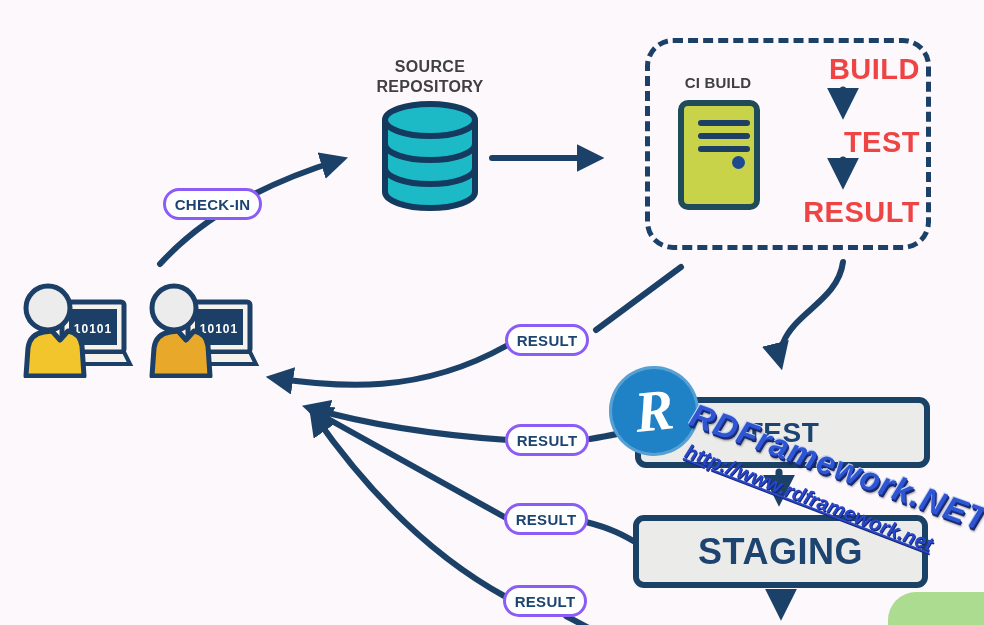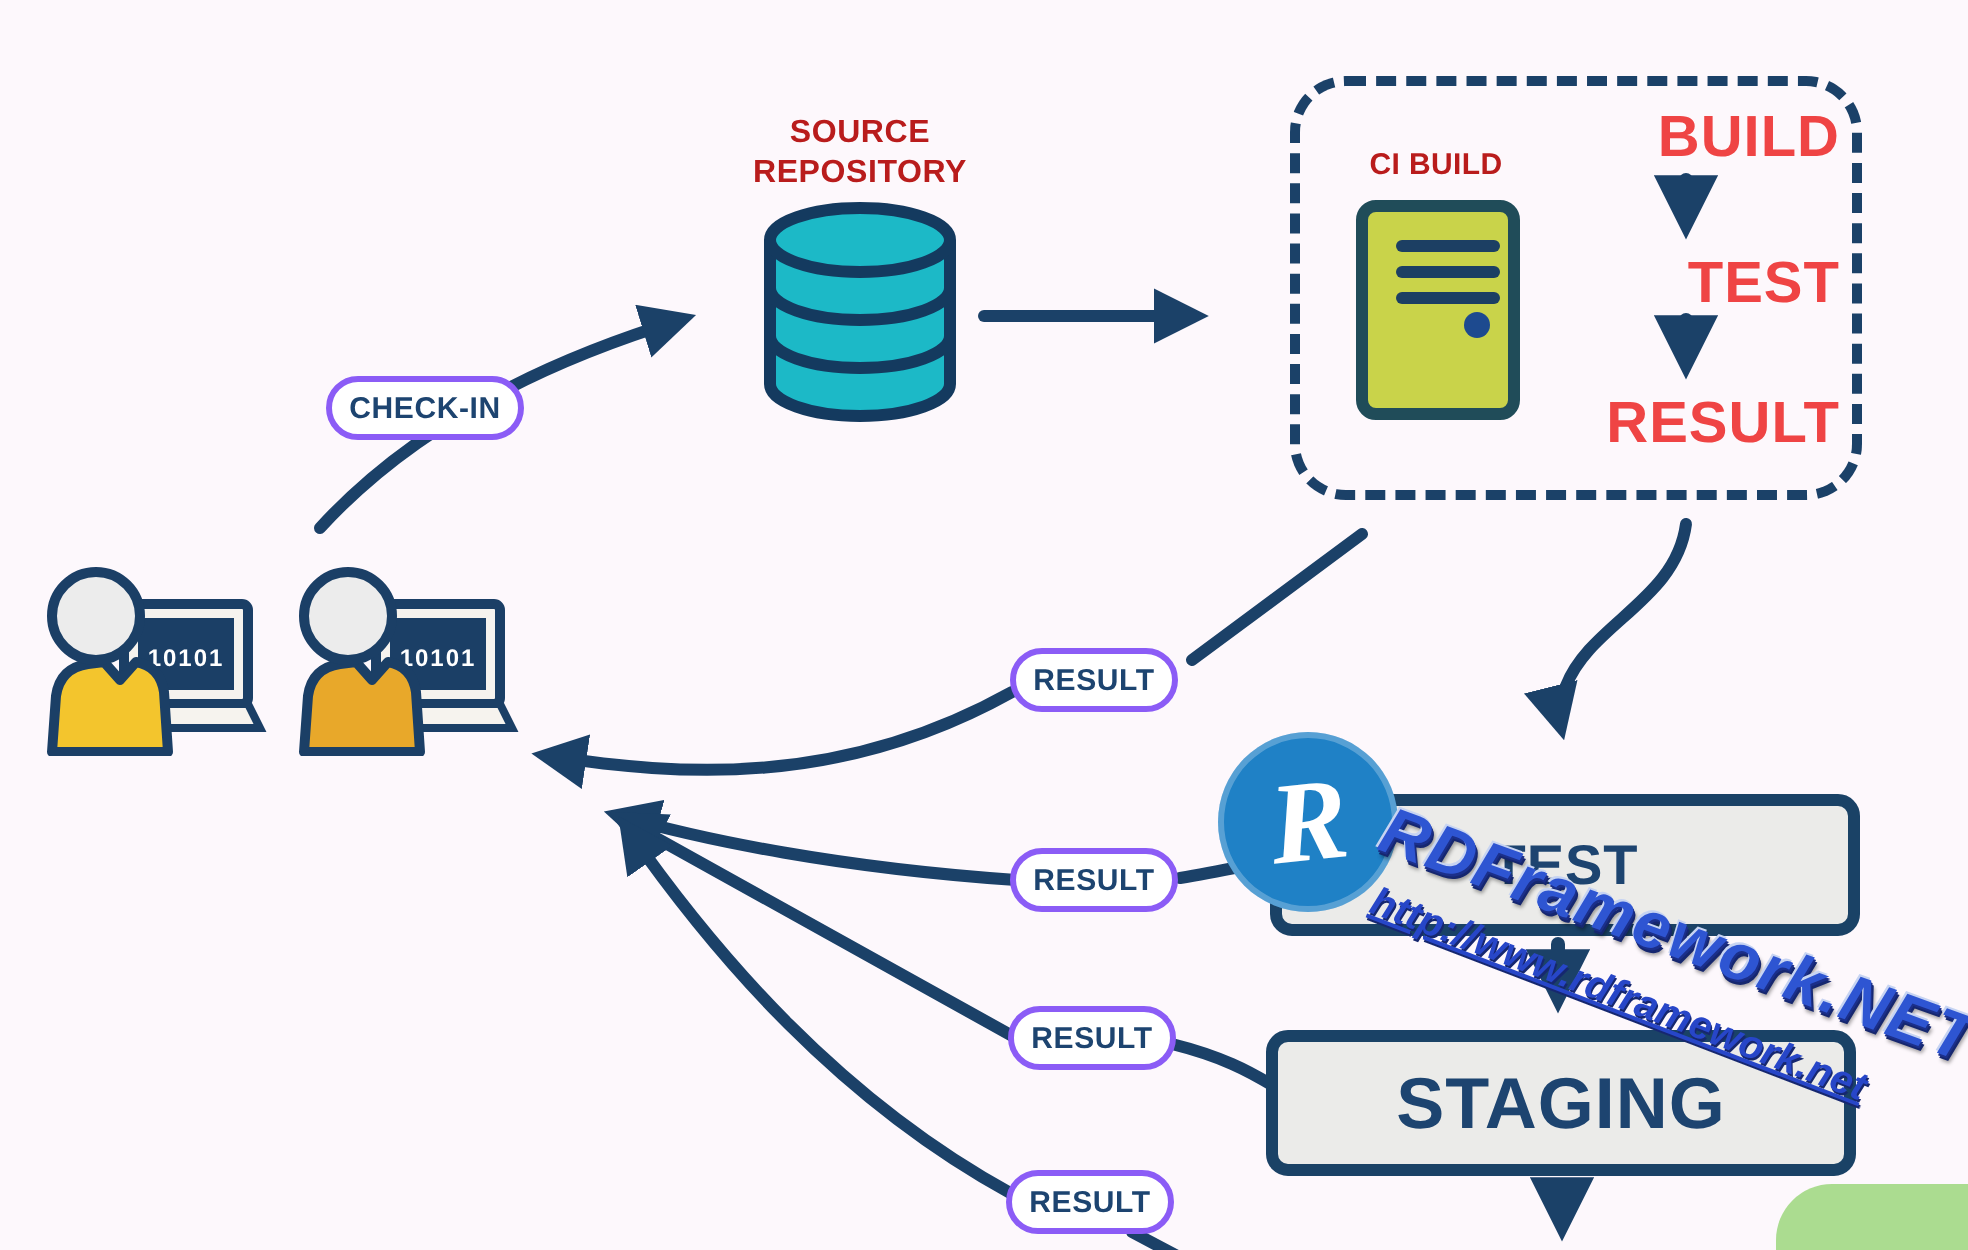--- a/index.html
+++ b/index.html
@@ -6,21 +6,21 @@
   body{font-family:"Liberation Sans",sans-serif;}
   #canvas{
     position:relative;width:984px;height:625px;overflow:hidden;
     background:#fdf8fc;color:#1d4470;
   }
   #canvas *{box-sizing:border-box;}
   .abs{position:absolute;}
   svg.layer{position:absolute;left:0;top:0;z-index:1;}
 
   
-  .lbl{font-weight:bold;color:#b91c1c;text-align:center;line-height:1.22;}
+  .lbl{font-weight:bold;color:#404040;text-align:center;line-height:1.22;}
   .lbl-repo{left:340px;top:57px;width:180px;font-size:16px;letter-spacing:.3px;white-space:pre-line;z-index:2;}
   .lbl-ciserver{left:648px;top:74px;width:140px;font-size:15px;letter-spacing:.2px;z-index:3;}
   .step{width:150px;text-align:right;font-size:29px;font-weight:bold;color:#ef4444;letter-spacing:.5px;z-index:3;}
   .step-build{left:770px;top:53px;}
   .step-test{left:770px;top:126px;}
   .step-result{left:770px;top:196px;}
 
   
   .pill{
     background:#ffffff;border:3px solid #8b5cf6;border-radius:17px;

